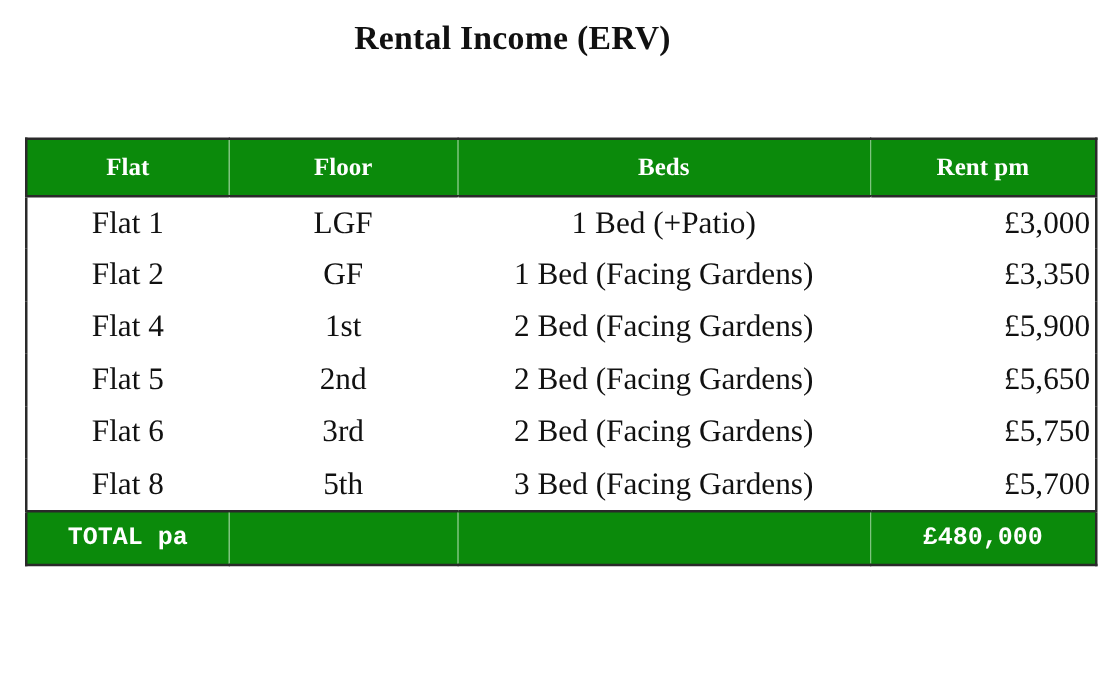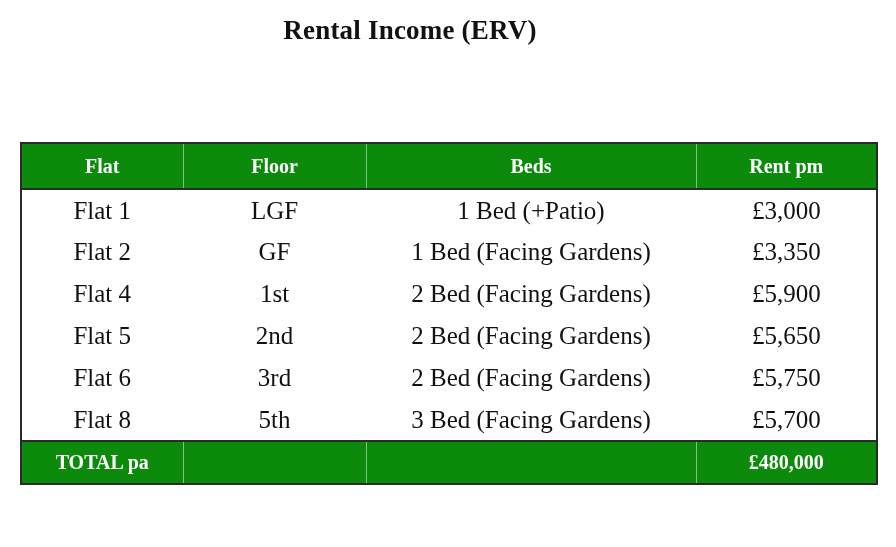--- a/index.html
+++ b/index.html
@@ -29,21 +29,20 @@
     font-weight: bold;
     color: #111111;
     letter-spacing: 0.2px;
     line-height: 34px;
   }
   .table-wrap {
     position: absolute;
     left: 20px;
     top: 110px;
     width: 856px;
-    margin-top: 32px;
   }
   table.rent-table {
     width: 856px;
     border-collapse: collapse;
     table-layout: fixed;
     border: 2px solid #2a2a2a;
   }
   table.rent-table col.c-flat  { width: 162px; }
   table.rent-table col.c-floor { width: 183px; }
   table.rent-table col.c-beds  { width: 330px; }
@@ -72,26 +71,27 @@
     height: 42px;
     font-size: 25px;
     color: #111111;
     text-align: center;
     vertical-align: middle;
     padding: 0 4px;
     border-right: 1px solid #ffffff;
     box-sizing: border-box;
     white-space: nowrap;
   }
-  tbody.body-rows td:last-child { border-right: none; }
+  tbody.body-rows td:last-child { border-right: none; text-align: right; }
 
   tbody.body-rows tr:first-child td { border-top: 2px solid #2a2a2a; }
 
   tfoot tr.total-row {
     background: #0b8a0b;
+    font-family: Liberation Mono, monospace;
   }
   tfoot td {
     height: 43px;
     color: #ffffff;
     font-size: 20px;
     font-weight: bold;
     text-align: center;
     vertical-align: middle;
     padding: 0 4px;
     border-right: 1px solid #7fc47f;

